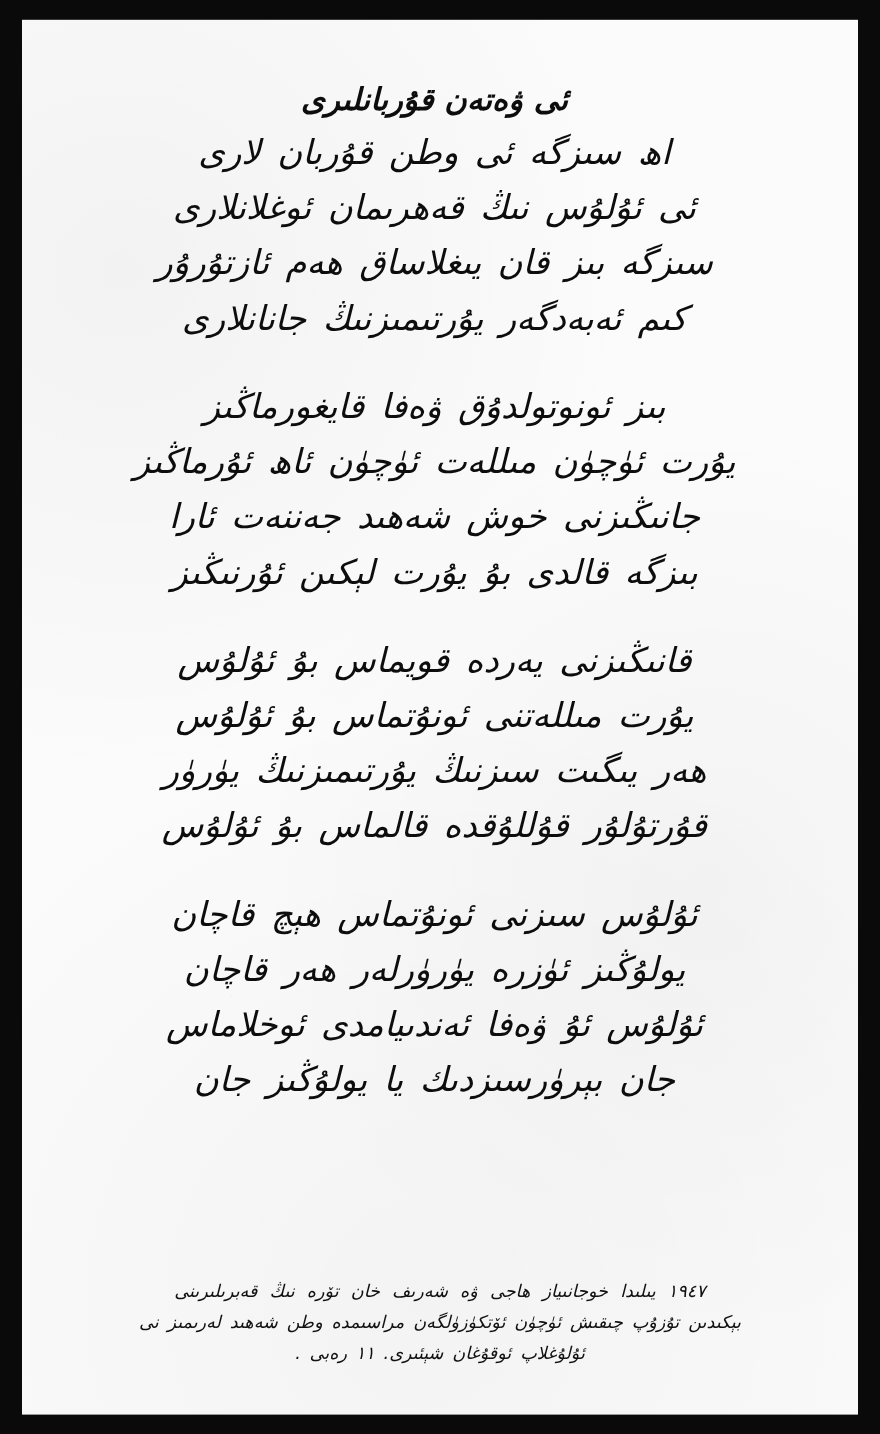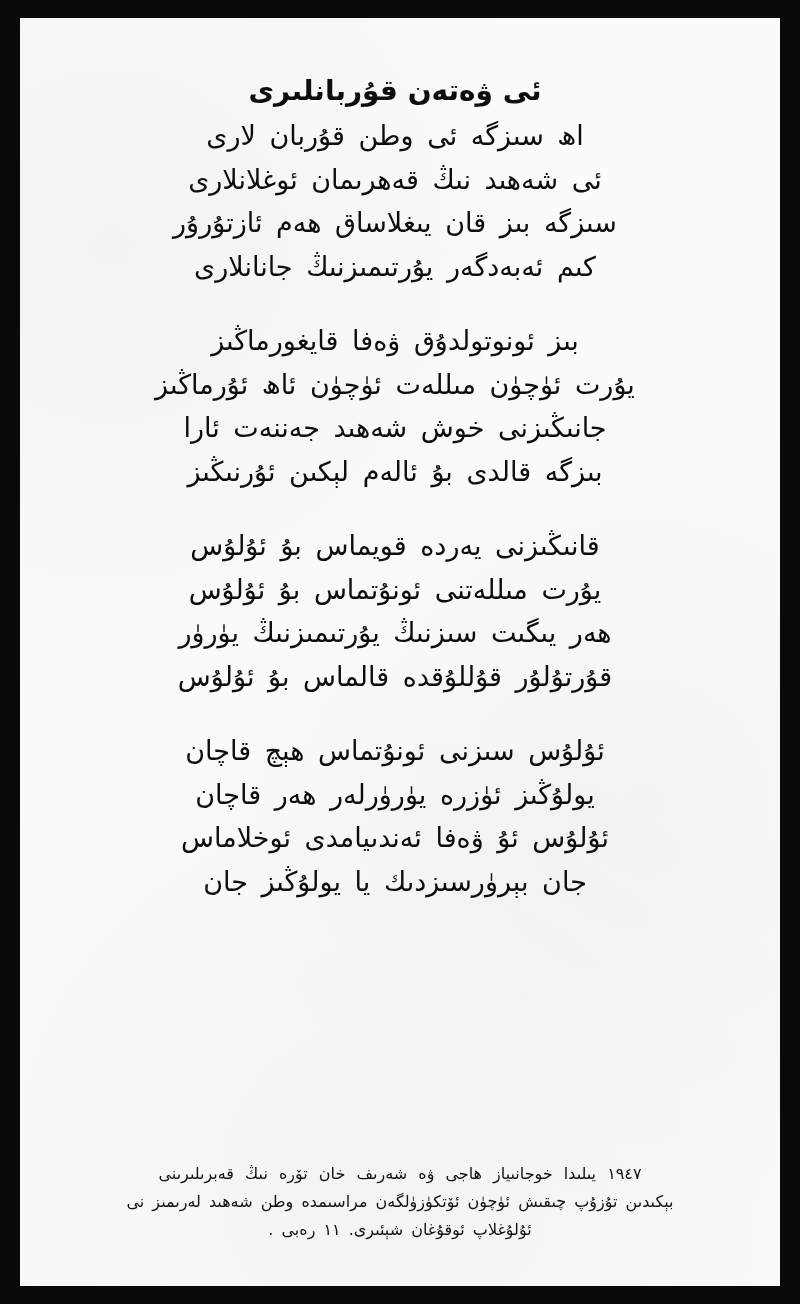--- a/index.html
+++ b/index.html
@@ -27,20 +27,21 @@
     height: 100%;
     background: #fbfbfb;
     box-sizing: border-box;
     padding: 55px 58px 28px 48px;
     overflow: hidden;
     
     background-image:
       radial-gradient(circle at 12% 18%, rgba(0,0,0,0.035) 0%, rgba(0,0,0,0) 38%),
       radial-gradient(circle at 82% 62%, rgba(0,0,0,0.03) 0%, rgba(0,0,0,0) 42%),
       radial-gradient(circle at 48% 92%, rgba(0,0,0,0.03) 0%, rgba(0,0,0,0) 45%);
+    font-style: italic;
   }
   .poem {
     direction: rtl;
     text-align: center;
     color: #0d0d0d;
   }
   .poem-title {
     font-family: "DejaVu Sans", sans-serif;
     font-size: 28px;
     line-height: 1.25;
@@ -48,21 +49,21 @@
     margin: 0 0 6px 0;
     font-weight: 600;
   }
   .stanza {
     margin: 0 0 30px 0;
   }
   .stanza:first-of-type {
     margin-top: 4px;
   }
   .verse {
-    font-size: 27px;
+    font-size: 31px;
     line-height: 1.62;
     letter-spacing: 1.5px;
     word-spacing: 5px;
     white-space: nowrap;
     font-weight: 500;
   }
   .stanza-1 .verse { letter-spacing: 2px; }
   .footnote {
     position: absolute;
     left: 58px;
@@ -106,30 +107,30 @@
 
 <div id="page">
   <div id="paper">
 
     <div class="poem">
 
       <h1 class="poem-title">ئى ۋەتەن قۇربانلىرى</h1>
 
       <div class="stanza stanza-1">
         <div class="verse">اھ سىزگە ئى وطن قۇربان لارى</div>
-        <div class="verse">ئى شەھىد نىڭ قەھرىمان ئوغلانلارى</div>
+        <div class="verse">ئى ئۇلۇس نىڭ قەھرىمان ئوغلانلارى</div>
         <div class="verse">سىزگە بىز قان يىغلاساق ھەم ئازتۇرۇر</div>
         <div class="verse">كىم ئەبەدگەر يۇرتىمىزنىڭ جانانلارى</div>
       </div>
 
       <div class="stanza stanza-2">
         <div class="verse">بىز ئونوتولدۇق ۋەفا قايغورماڭىز</div>
         <div class="verse">يۇرت ئۈچۈن مىللەت ئۈچۈن ئاھ ئۇرماڭىز</div>
         <div class="verse">جانىڭىزنى خوش شەھىد جەننەت ئارا</div>
-        <div class="verse">بىزگە قالدى بۇ ئالەم لېكىن ئۇرنىڭىز</div>
+        <div class="verse">بىزگە قالدى بۇ يۇرت لېكىن ئۇرنىڭىز</div>
       </div>
 
       <div class="stanza stanza-3">
         <div class="verse">قانىڭىزنى يەردە قويماس بۇ ئۇلۇس</div>
         <div class="verse">يۇرت مىللەتنى ئونۇتماس بۇ ئۇلۇس</div>
         <div class="verse">ھەر يىگىت سىزنىڭ يۇرتىمىزنىڭ يۈرۈر</div>
         <div class="verse">قۇرتۇلۇر قۇللۇقدە قالماس بۇ ئۇلۇس</div>
       </div>
 
       <div class="stanza stanza-4">

